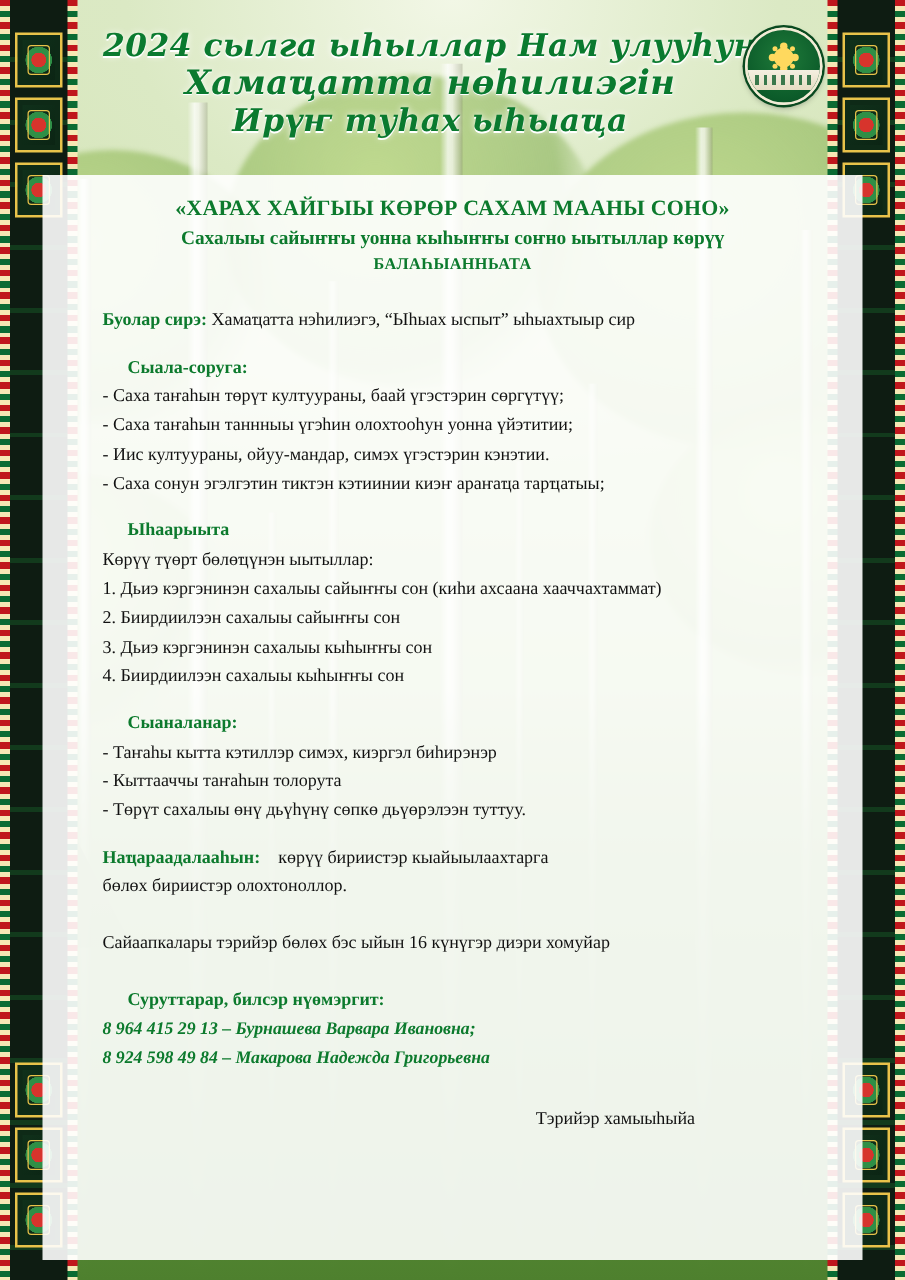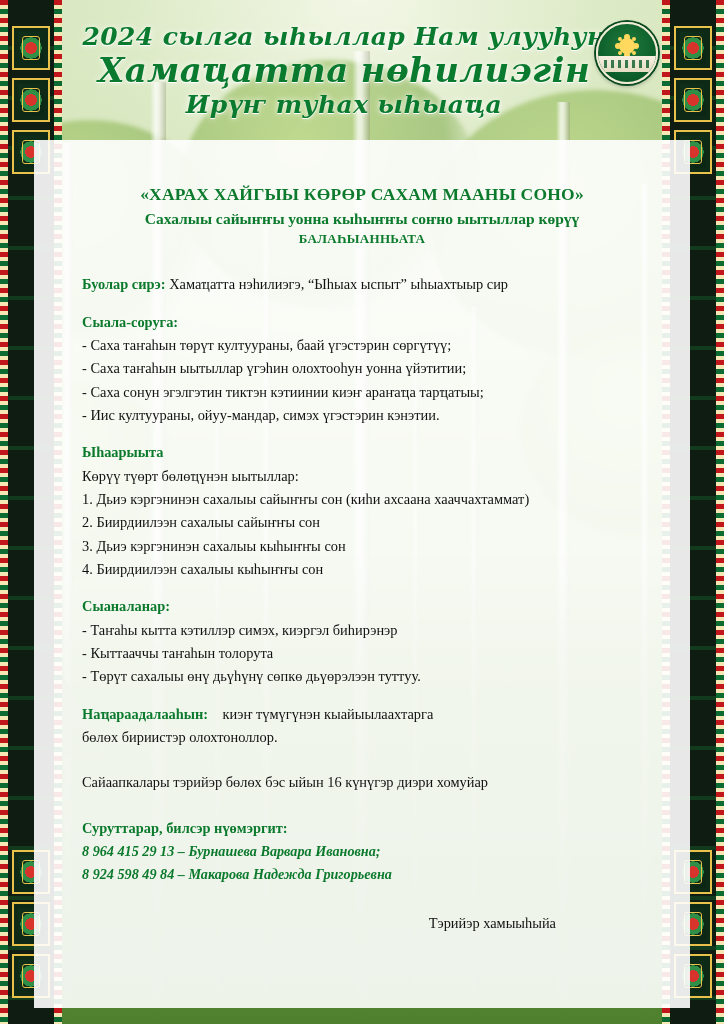--- a/index.html
+++ b/index.html
@@ -127,21 +127,21 @@
   .title-line {
     font-family: "DejaVu Serif", serif;
     font-style: italic;
     font-weight: 700;
     color: #0a7a2f;
     text-shadow: 0 1px 0 #ffffff, 0 0 6px rgba(255,255,255,.9);
     line-height: 1.16;
     letter-spacing: .4px;
   }
   .title-line.l1 { font-size: 25px; }
-  .title-line.l2 { font-size: 34px; }
+  .title-line.l2 { font-size: 27px; }
   .title-line.l3 { font-size: 25px; }
 
   
   .emblem {
     position: absolute;
     right: 66px; top: 22px;
     width: 62px; height: 62px;
     border-radius: 50%;
     background: radial-gradient(circle at 50% 38%, #1f7a3a, #0c5c2a 70%, #094d22 100%);
     border: 2px solid #f2ecd6;
@@ -173,21 +173,21 @@
   
   .card {
     position: absolute;
     left: 34px; right: 34px; top: 140px; bottom: 16px;
     background: rgba(255,255,255,0.90);
     z-index: 4;
   }
   .card-inner {
     position: absolute;
     inset: 0;
-    padding: 44px 34px 18px 34px;
+    padding: 16px 34px 18px 34px;
   }
 
   .doc-title {
     text-align: center;
     color: #0c7a2d;
     font-weight: 700;
     font-size: 17.5px;
     letter-spacing: .2px;
     font-family: "Liberation Serif", serif;
   }
@@ -212,20 +212,21 @@
     color: #111;
     font-size: 14.4px;
     line-height: 1.62;
   }
   .row { margin: 0; }
   .lbl { color: #0c7a2d; font-weight: 700; }
   .sec {
     color: #0c7a2d;
     font-weight: 700;
     margin-top: 14px;
+    margin-left: 20px;
   }
   .sec.tight { margin-top: 12px; }
   .plain { color: #111; }
   .gap-m { height: 14px; }
   .gap-l { height: 22px; }
 
   .contacts .cline {
     font-style: italic;
     font-weight: 700;
     color: #0c7a2d;
@@ -304,42 +305,42 @@
 
     <div class="body">
 
       <p class="row">
         <span class="lbl">Буолар сирэ:</span>
         <span class="plain">Хамаҵатта нэһилиэгэ, “Ыһыах ыспыт” ыһыахтыыр сир</span>
       </p>
 
       <div class="sec">Сыала-соруга:</div>
       <p class="row">- Саха таҥаһын төрүт култуураны, баай үгэстэрин сөргүтүү;</p>
-      <p class="row">- Саха таҥаһын ыытыллар үгэһин олохтооһун уонна үйэтитии;</p>
+      <p class="row">- Саха таҥаһын таннныы үгэһин олохтооһун уонна үйэтитии;</p>
+      <p class="row">- Иис култуураны, ойуу-мандар, симэх үгэстэрин кэнэтии.</p>
       <p class="row">- Саха сонун эгэлгэтин тиктэн кэтиинии киэҥ араҥаҵа тарҵатыы;</p>
-      <p class="row">- Иис култуураны, ойуу-мандар, симэх үгэстэрин кэнэтии.</p>
 
       <div class="sec">Ыһаарыыта</div>
       <p class="row">Көрүү түөрт бөлөҵүнэн ыытыллар:</p>
       <p class="row">1. Дьиэ кэргэнинэн сахалыы сайыҥҥы сон (киһи ахсаана хааччахтаммат)</p>
       <p class="row">2. Биирдиилээн сахалыы сайыҥҥы сон</p>
       <p class="row">3. Дьиэ кэргэнинэн сахалыы кыһыҥҥы сон</p>
       <p class="row">4. Биирдиилээн сахалыы  кыһыҥҥы сон</p>
 
       <div class="sec">Сыаналанар:</div>
       <p class="row">- Таҥаһы кытта кэтиллэр симэх, киэргэл биһирэнэр</p>
       <p class="row">- Кыттааччы таҥаһын толорута</p>
       <p class="row">- Төрүт сахалыы өнү дьүһүнү сөпкө дьүөрэлээн туттуу.</p>
 
       <div class="gap-m"></div>
 
       <p class="row">
         <span class="lbl">Наҵараадалааһын:</span>
         <span class="plain">&nbsp;&nbsp;</span>
-        <span class="plain">киэҥ түмүгүнэн кыайыылаахтарга</span>
+        <span class="plain">көрүү бириистэр кыайыылаахтарга</span>
       </p>
       <p class="row">бөлөх бириистэр олохтоноллор.</p>
 
       <div class="gap-l"></div>
 
       <p class="row">Сайаапкалары тэрийэр бөлөх бэс ыйын 16 күнүгэр диэри хомуйар</p>
 
       <div class="gap-l"></div>
 
       <div class="contacts">

